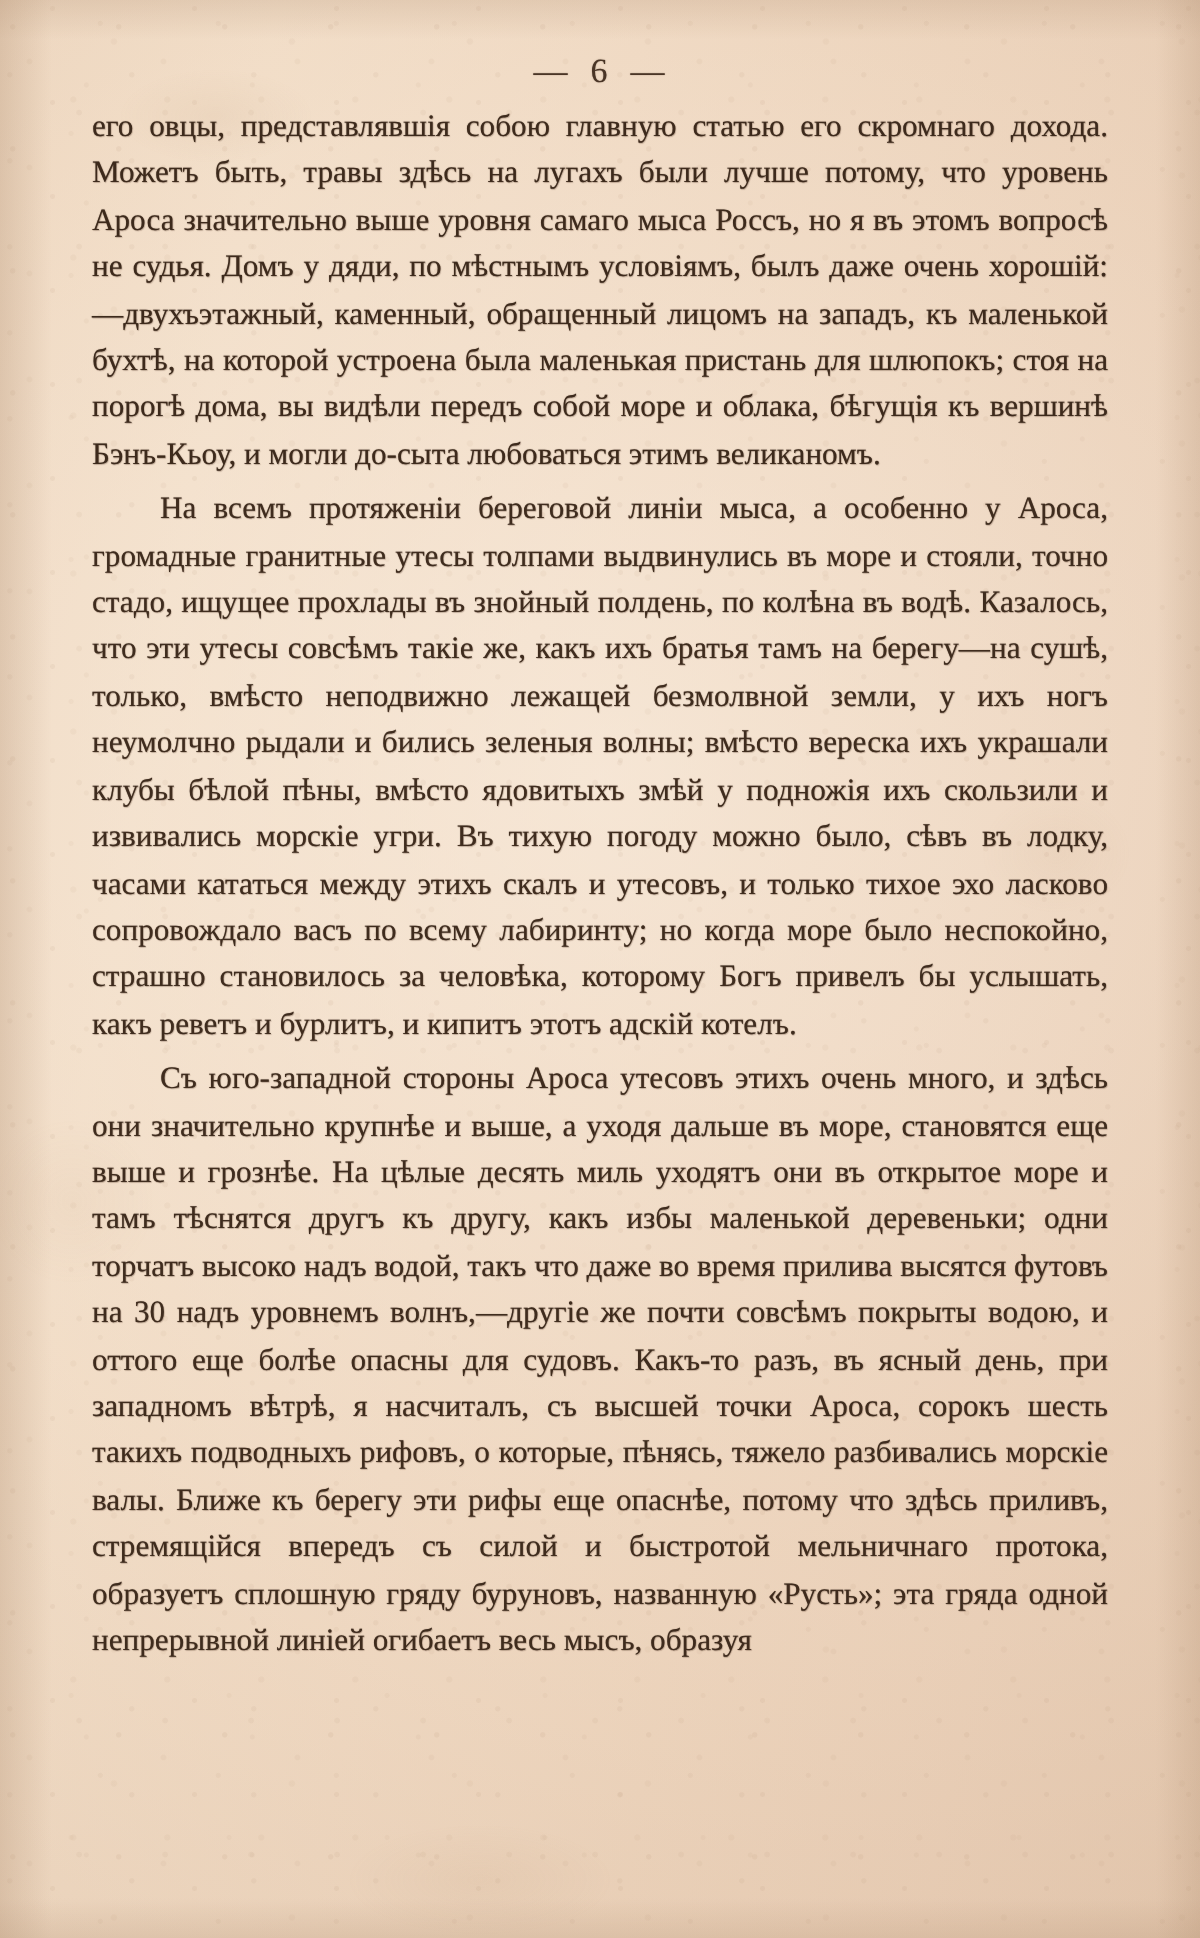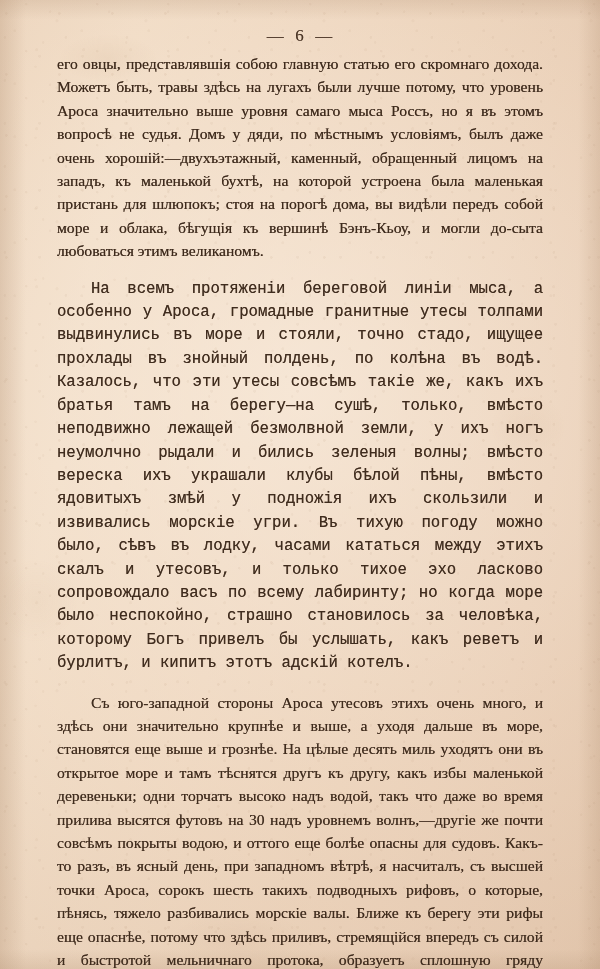--- a/index.html
+++ b/index.html
@@ -95,27 +95,27 @@
     margin-top: 16px;
     color: #3d2a1c;
     font-size: 15.6px;
     line-height: 23.4px;
     text-align: justify;
     text-justify: inter-word;
     hyphens: manual;
     text-shadow: 0 0 .55px rgba(52,34,22,.55), .35px .25px .5px rgba(92,66,46,.28);
   }
   .para {
-    margin: 15px;
+    margin: 4px;
     text-indent: 34px;
   }
   .para.first { text-indent: 0; }
   .para + .para { margin-top: 1px; }
   
-  .para:nth-child(2) { opacity: .985; font-family: Liberation Mono, monospace; }
+  .para:nth-child(2) { opacity: .985; }
   .para:nth-child(3) { opacity: .99; }
 </style>
 </head>
 <body>
 
 <div class="page">
   <div class="grain"></div>
   <div class="foxing"></div>
   <div class="edge-shade"></div>
 

